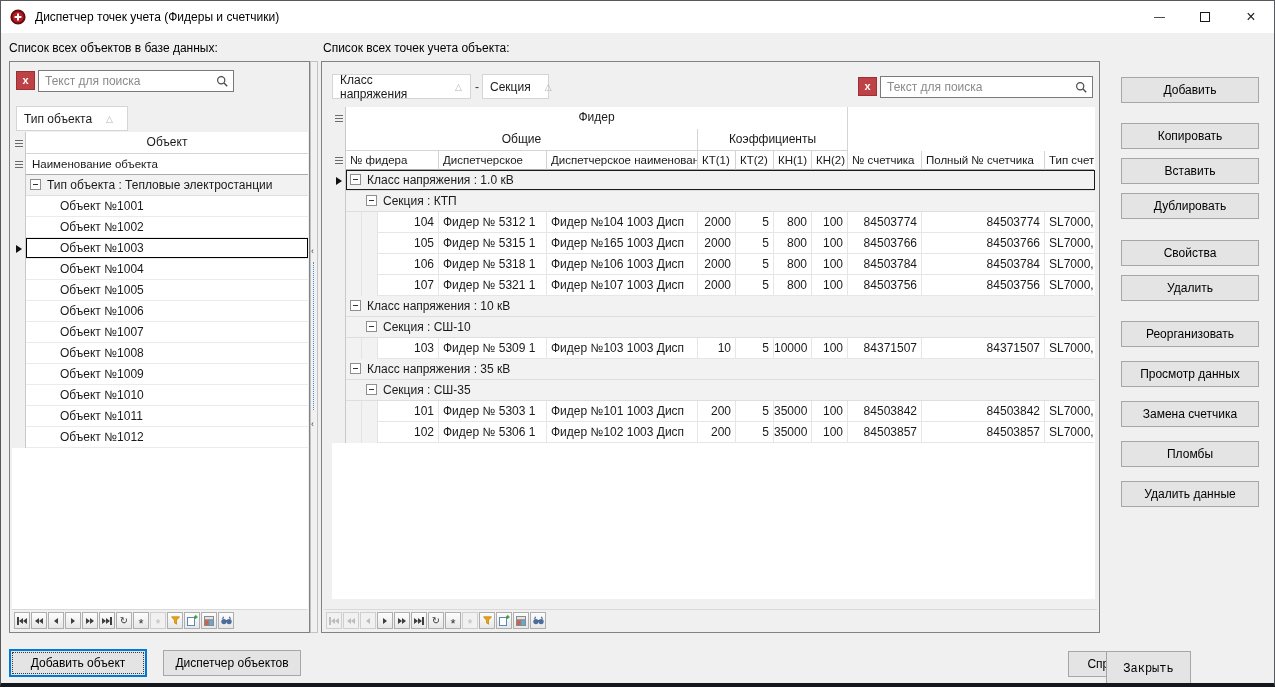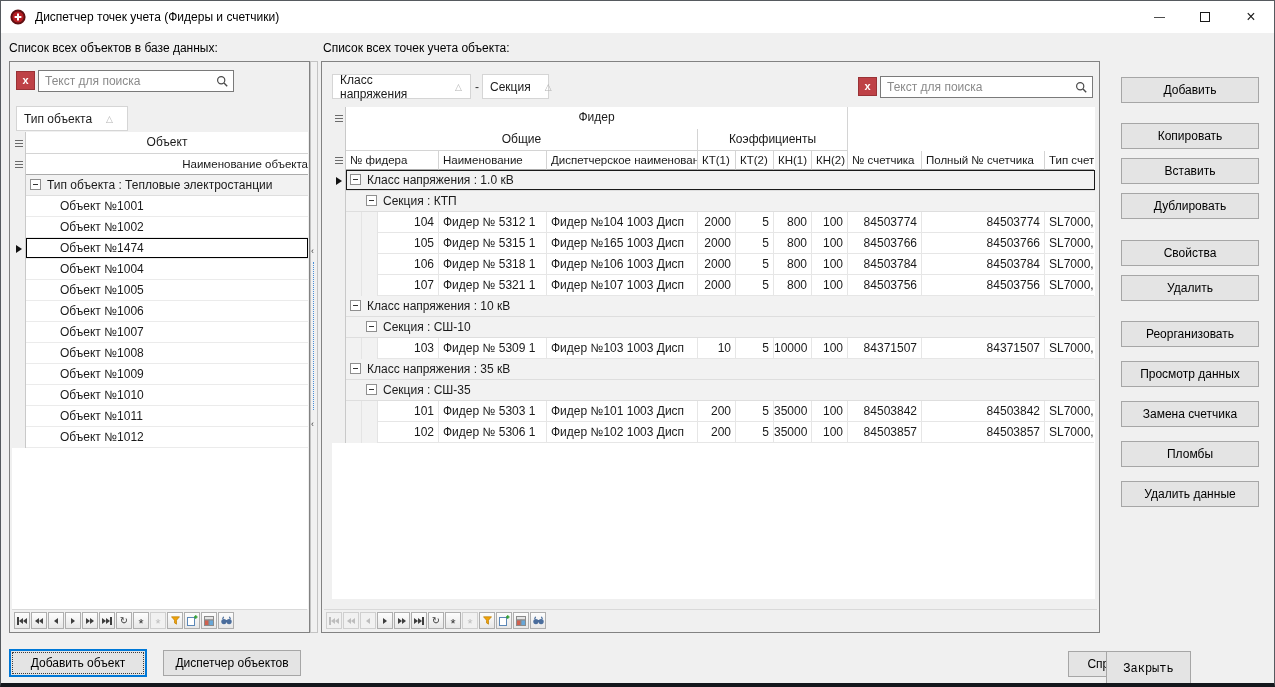--- a/index.html
+++ b/index.html
@@ -116,21 +116,21 @@
       <span class="sort">△</span>
     </div>
 
     <div class="grid" style="left:2px;top:70px;width:296px;height:477px;">
       <div class="grow" style="height:22px;">
         <div class="ind" style="height:22px;">
             <span class="rows-icon"></span>
           </div>
         <div class="hband" style="flex:1;height:22px;border-right:none;">Объект</div>
       </div>
-      <div class="grow" style="height:21px;text-align:right;">
+      <div class="grow" style="height:21px;">
         <div class="ind" style="height:21px;">
             <span class="rows-icon"></span>
           </div>
         <div class="hcell" style="flex:1;height:21px;border-right:none;padding-left:6px;line-height:20px;">Наименование объекта</div>
       </div>
       <div class="grow" style="height:21px;">
         <div class="ind" style="height:21px;"></div>
         <div class="group-row-cell">
             <span class="exp"></span>
             <span>Тип объекта : Тепловые электростанции</span>
@@ -141,21 +141,21 @@
           <div class="lt-row-cell">Объект №1001</div>
         </div>
       <div class="grow" style="height:21px;">
           <div class="ind" style="height:21px;"></div>
           <div class="lt-row-cell">Объект №1002</div>
         </div>
       <div class="grow" style="height:21px;">
         <div class="ind" style="height:21px;">
             <span class="cur-arrow"></span>
           </div>
-        <div class="lt-row-cell lt-selected">Объект №1474</div>
+        <div class="lt-row-cell lt-selected">Объект №1003</div>
       </div>
       <div class="grow" style="height:21px;">
           <div class="ind" style="height:21px;"></div>
           <div class="lt-row-cell">Объект №1004</div>
         </div>
       <div class="grow" style="height:21px;">
           <div class="ind" style="height:21px;"></div>
           <div class="lt-row-cell">Объект №1005</div>
         </div>
       <div class="grow" style="height:21px;">
@@ -289,21 +289,21 @@
         <div class="hband" style="width:352px;height:22px;">Общие</div>
         <div class="hband" style="width:150px;height:22px;">Коэффициенты</div>
         <div class="blankband" style="width:247px;height:22px;border-left:1px solid #d4d4d4;margin-left:-1px;"></div>
       </div>
 
       <div class="grow" style="height:19px;">
         <div class="ind" style="height:19px;">
             <span class="rows-icon"></span>
           </div>
         <div class="hcell hc0">№ фидера</div>
-        <div class="hcell hc1">Наименование</div>
+        <div class="hcell hc1">Диспетчерское</div>
         <div class="hcell hc2">Диспетчерское наименование</div>
         <div class="hcell hc3">КТ(1)</div>
         <div class="hcell hc4">КТ(2)</div>
         <div class="hcell hc5">КН(1)</div>
         <div class="hcell hc6">КН(2)</div>
         <div class="hcell hc7">№ счетчика</div>
         <div class="hcell hc8">Полный № счетчика</div>
         <div class="hcell hc9">Тип счетчика</div>
       </div>
 

